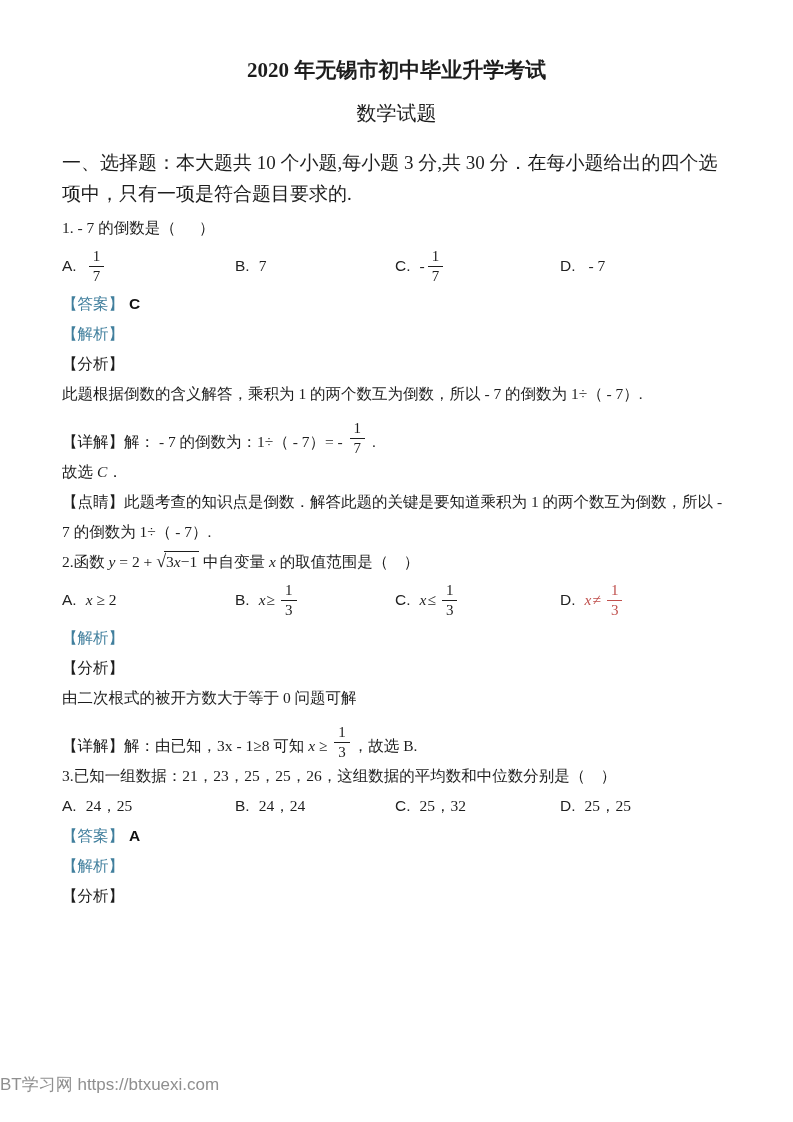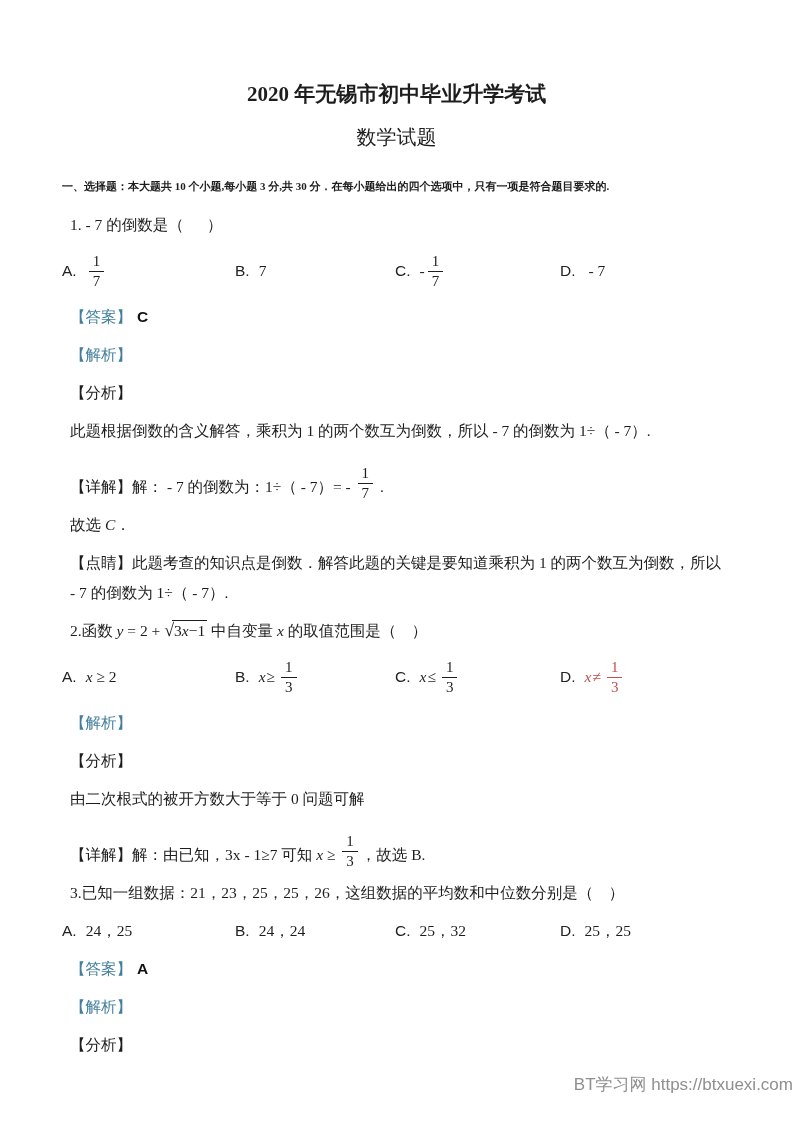--- a/index.html
+++ b/index.html
@@ -11,33 +11,33 @@
   html,body{margin:0;padding:0;background:#fff;}
   .page{
     position:relative;
     width:793px;height:1122px;
     margin:0 auto;
     background:#ffffff;
     font-family:"Liberation Serif","DejaVu Serif",serif;
     color:var(--ink);
     overflow:hidden;
   }
-  .content{padding:80px 62px 0 62px;font-size:15.5px;line-height:30px;}
+  .content{padding:56px 62px 0 62px;font-size:15.5px;line-height:30px;}
   .title{
     text-align:center;font-size:21px;font-weight:bold;
     line-height:28px;margin:0;
   }
   .subtitle{
     text-align:center;font-size:20px;font-weight:normal;
     line-height:28px;margin:15px 0 20px 0;
   }
   .section-header{
-    font-weight:bold;font-size:11px;line-height:31px;margin:0 0 4px 0;
-  }
-  p{margin:8px;}
+    font-weight:normal;font-size:19px;line-height:31px;margin:0 0 4px 0;
+  }
+  p{margin:0;}
   .pre{white-space:pre-wrap;}
   .options{display:flex;align-items:center;min-height:46px;}
   .options.plain{min-height:30px;}
   .opt{display:flex;align-items:center;}
   .opt:nth-child(1){width:173px;}
   .opt:nth-child(2){width:160px;}
   .opt:nth-child(3){width:165px;}
   .opt:nth-child(4){flex:1;}
   .opt-label{
     font-family:"Liberation Sans","DejaVu Sans",sans-serif;
@@ -57,21 +57,21 @@
     font-weight:bold;margin-left:5px;color:#111;
   }
   .ans-line,.label-line{line-height:30px;}
   .mathline{display:flex;align-items:flex-end;min-height:48px;flex-wrap:wrap;}
   .sqrt{display:inline-flex;align-items:flex-start;}
   .rsign{font-size:18px;line-height:20px;margin-right:-2px;}
   .rad{border-top:1.3px solid currentColor;padding:0 2px;line-height:20px;}
   .opt .mrel{margin:0 3px 0 1px;}
   .footer{
     position:absolute;left:0;bottom:26px;width:100%;
-    text-align:right;color:var(--gray);
+    text-align:left;color:var(--gray);
     font-family:"Liberation Sans","DejaVu Sans",sans-serif;
     font-size:17px;
   }
 </style>
 </head>
 <body>
 
 <div class="page">
   <div class="content">
 
@@ -161,21 +161,21 @@
                 <span class="num">1</span>
                 <span class="den">3</span>
               </span>
             </span>
           </div>
       </div>
       <p class="label-line teal">【解析】</p>
       <p class="label-line">【分析】</p>
       <p class="pre">由二次根式的被开方数大于等于 0 问题可解</p>
       <p class="mathline">
-          <span class="pre">【详解】解：由已知，3x - 1≥7 可知 </span>
+          <span class="pre">【详解】解：由已知，3x - 1≥8 可知 </span>
           <span class="mvar">x</span>
           <span class="pre"> ≥ </span>
           <span class="frac">
             <span class="num">1</span>
             <span class="den">3</span>
           </span>
           <span class="pre">，故选 B.</span>
         </p>
     </section>
 

